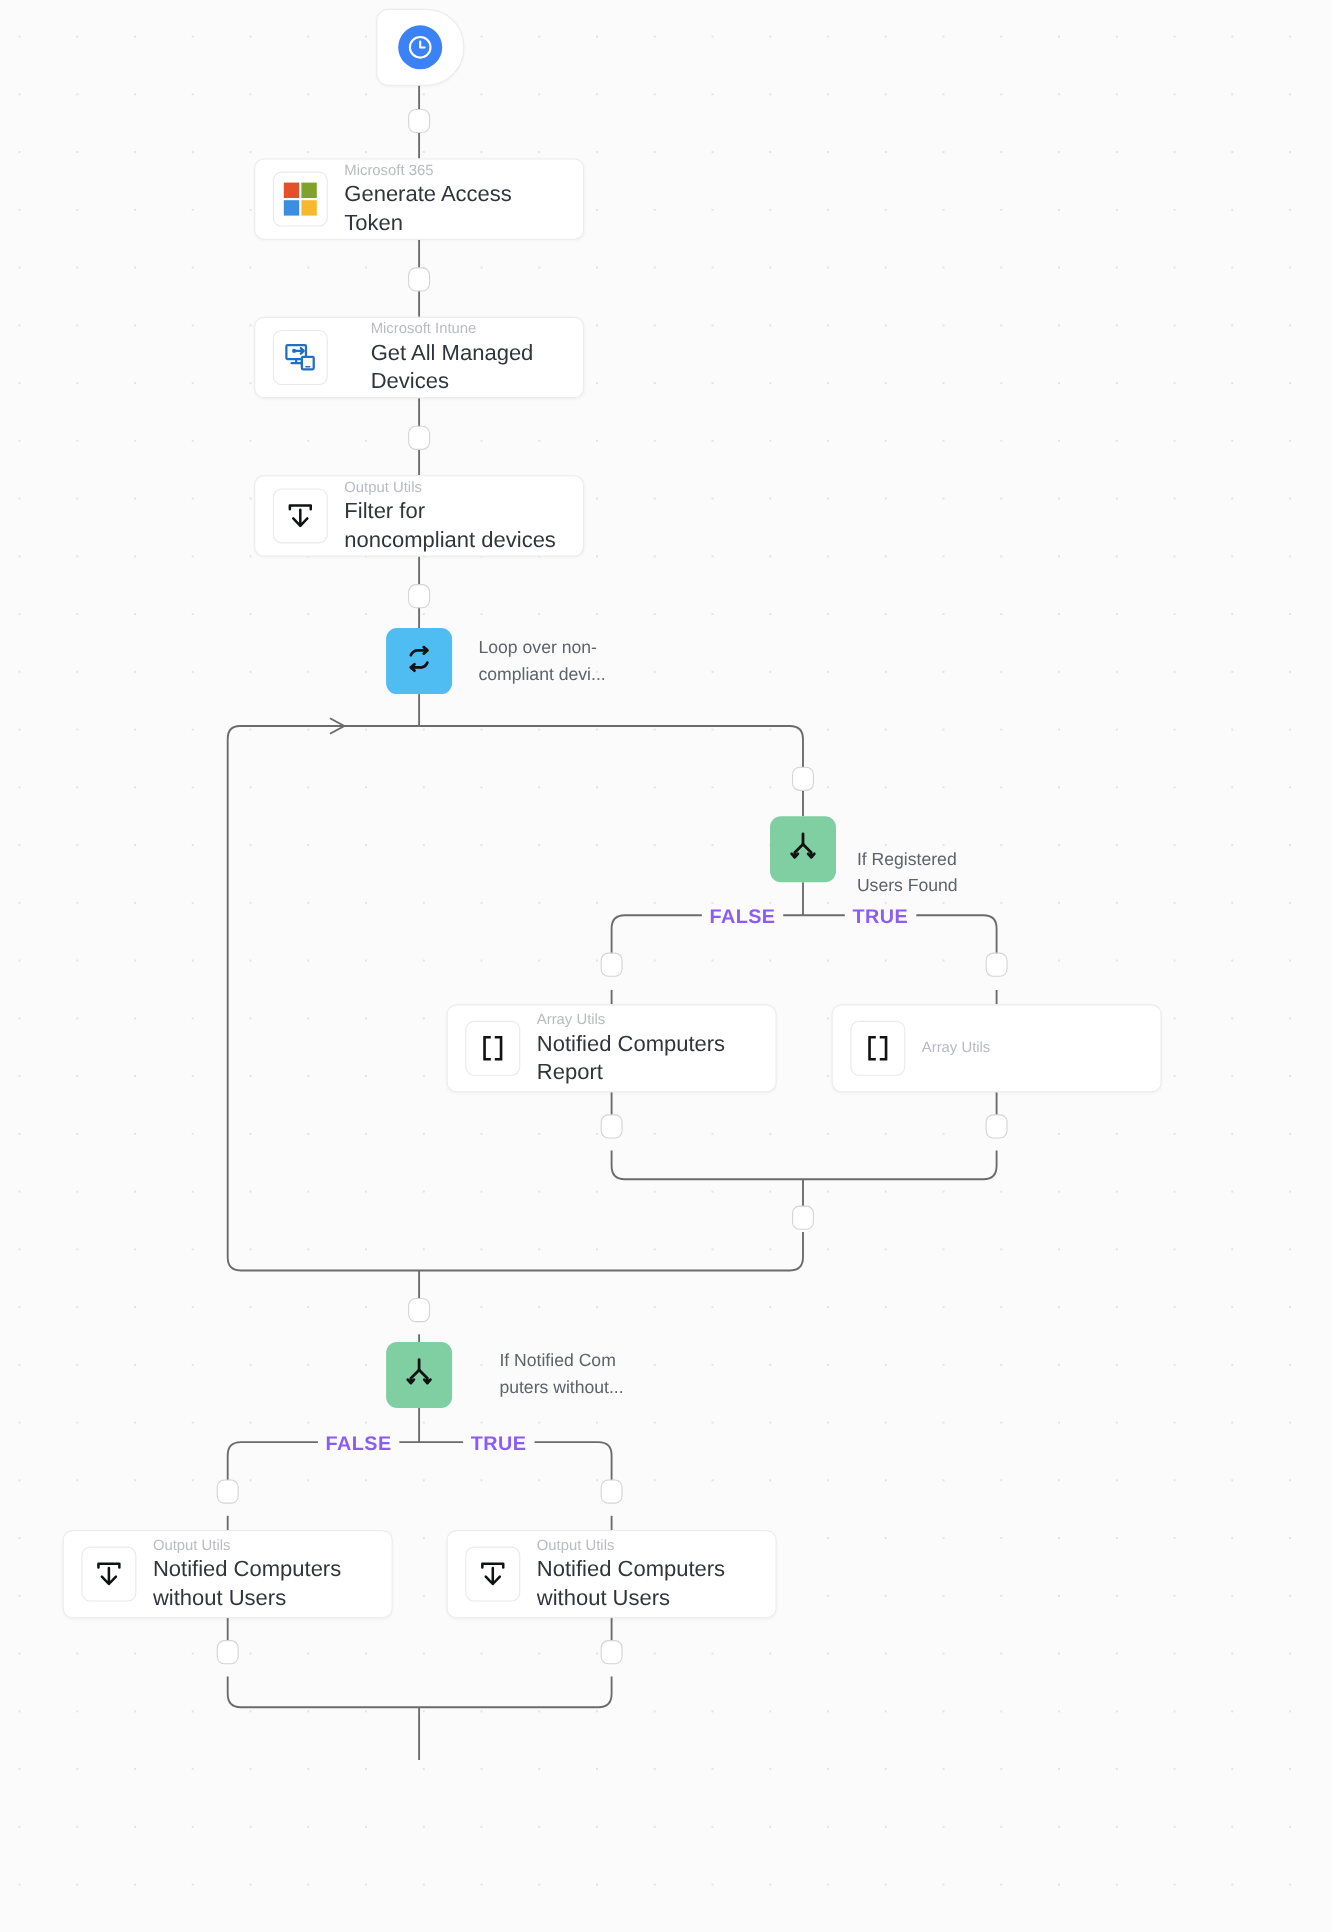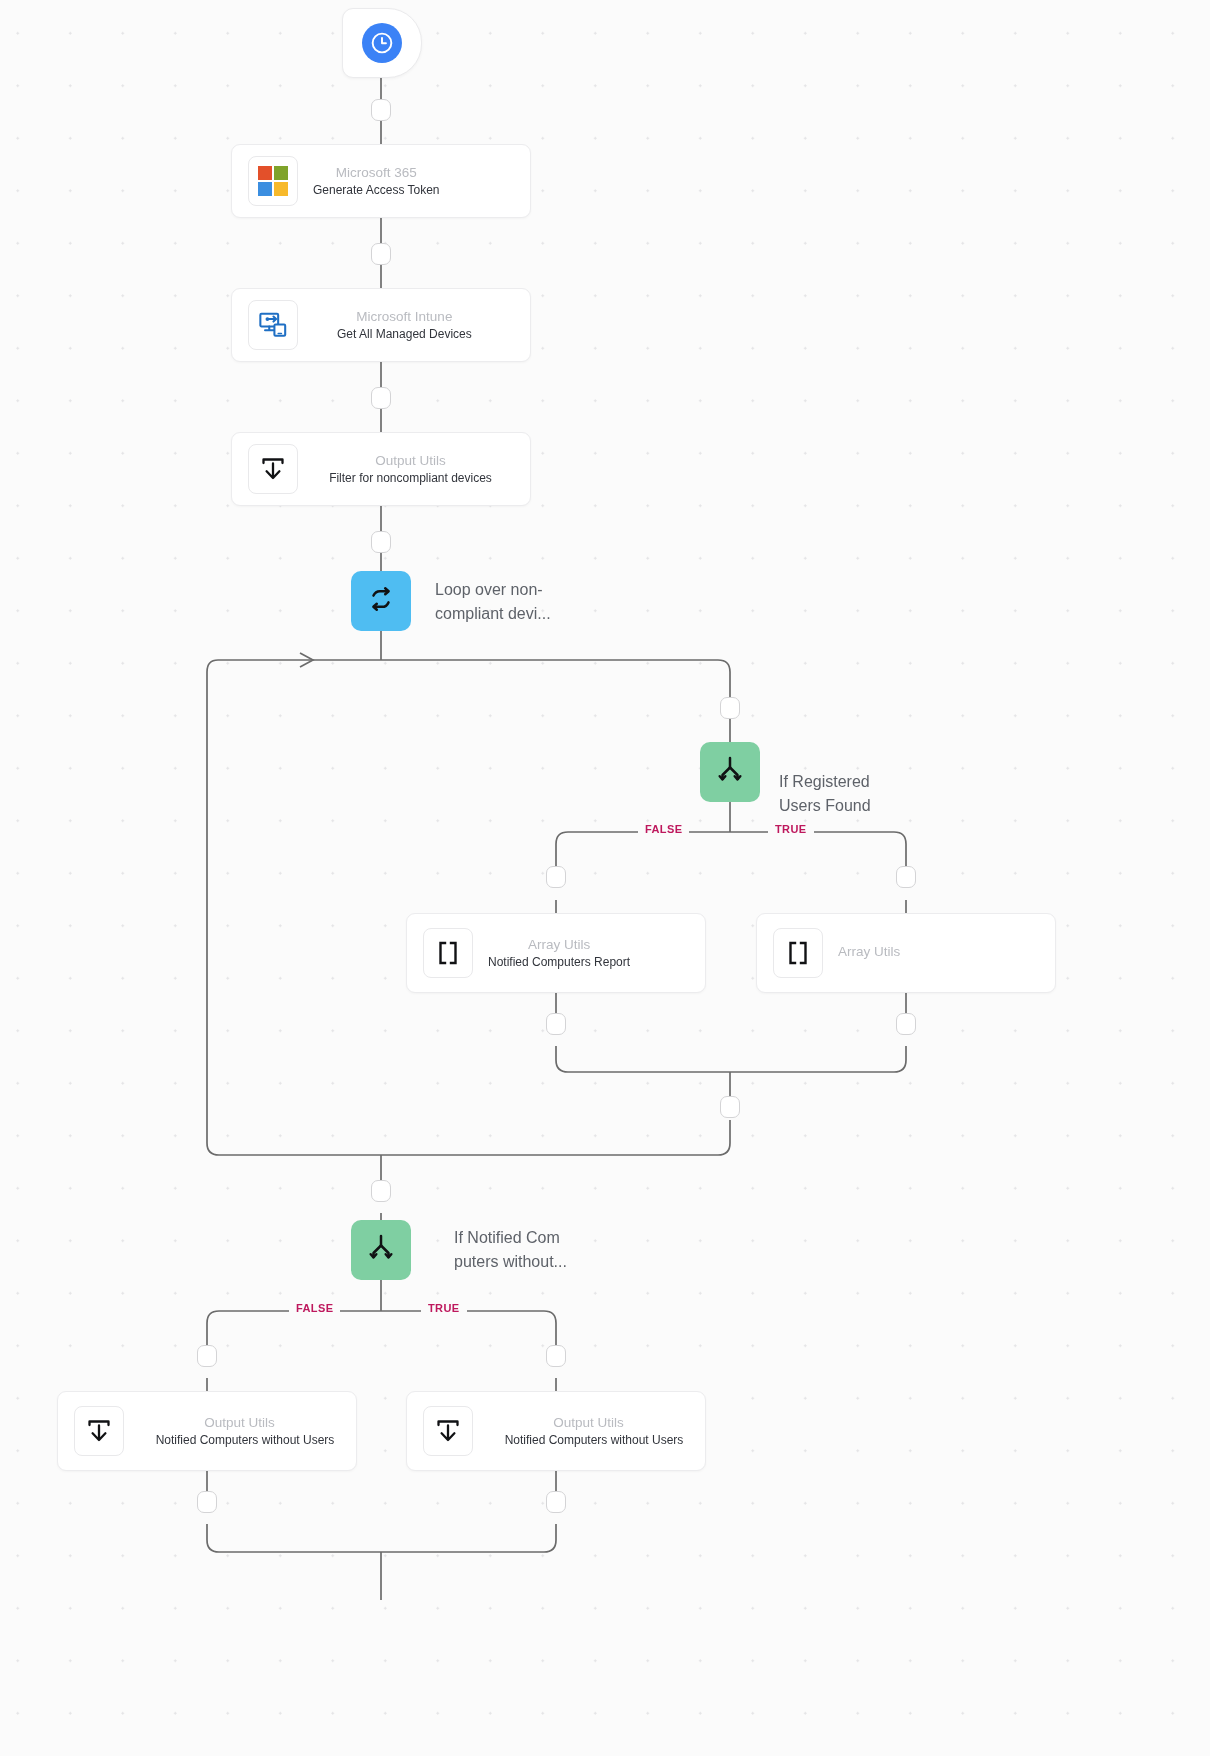--- a/index.html
+++ b/index.html
@@ -40,23 +40,23 @@
     width: 20px;
     height: 22px;
     border: 1.4px solid #d4d4d6;
     border-radius: 7px;
     background: #ffffff;
     box-sizing: border-box;
   }
   
   .branch-label {
     position: absolute;
-    font-size: 11px;
+    font-size: 18px;
     font-weight: bold;
-    color: #be185d;
+    color: #8b5cf6;
     letter-spacing: 0.4px;
     background: #fbfbfb;
     padding: 0 7px;
     white-space: nowrap;
   }
   
   .trigger-node {
     position: absolute;
     width: 78px;
     height: 68px;
@@ -81,21 +81,20 @@
   .node-card {
     position: absolute;
     background: #ffffff;
     border: 1px solid #ececee;
     border-radius: 9px;
     box-shadow: 0 1px 2.5px rgba(0,0,0,0.035);
     display: flex;
     align-items: center;
     padding: 13px 16px;
     box-sizing: border-box;
-    text-align: center;
   }
   .node-icon-box {
     width: 48px;
     height: 48px;
     min-width: 48px;
     border: 1px solid #e9e9eb;
     border-radius: 8px;
     background: #fff;
     display: flex;
     align-items: center;
@@ -103,21 +102,21 @@
     margin-right: 15px;
   }
   .node-text { overflow: hidden; }
   .node-sub {
     font-size: 13.5px;
     color: #b9bbc0;
     line-height: 1.35;
     margin-bottom: 1px;
   }
   .node-title {
-    font-size: 12px;
+    font-size: 20px;
     color: #31343b;
     line-height: 1.28;
   }
   
   .sq-node {
     position: absolute;
     width: 60px;
     height: 60px;
     border-radius: 10px;
     display: flex;

